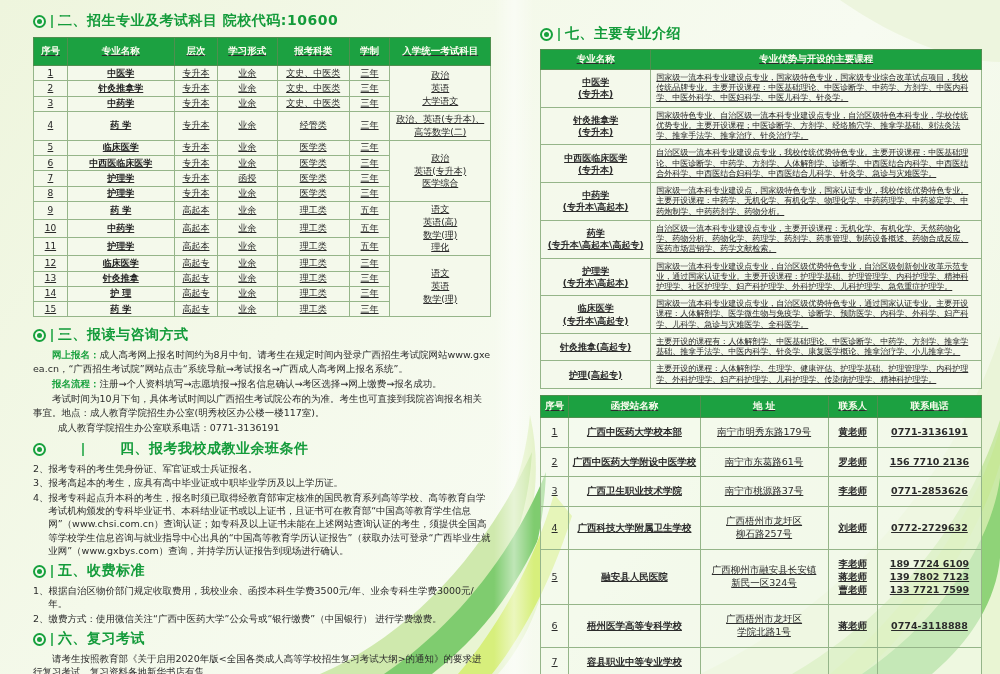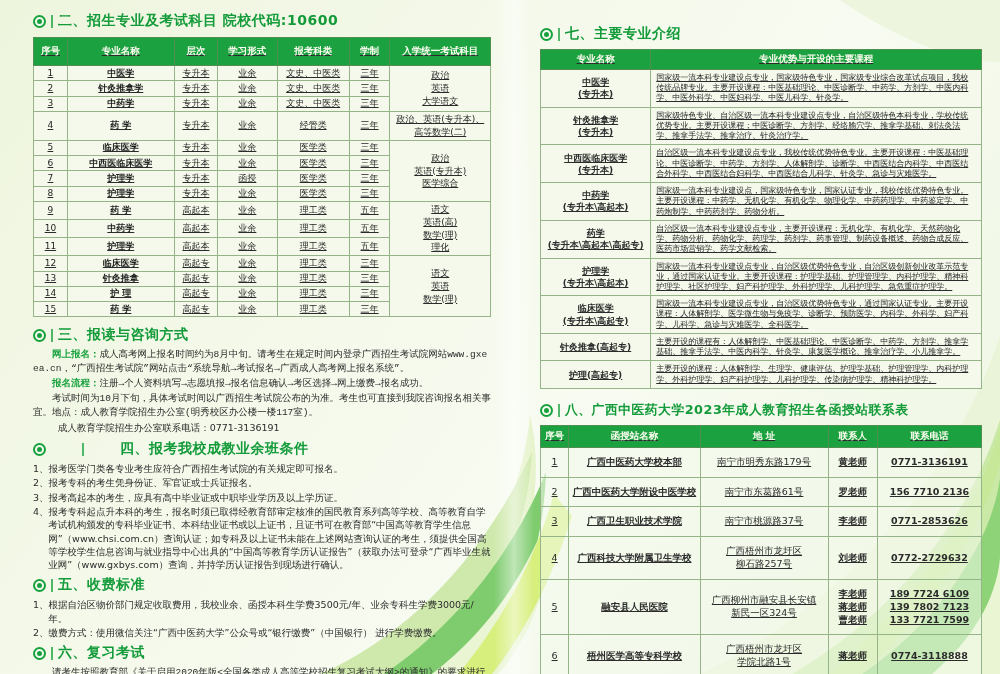--- a/index.html
+++ b/index.html
@@ -27,21 +27,21 @@
   th{background:#1ca141;color:#fdfdf0;font-weight:bold;border:1px solid #4f8f4f;}
   td{border:1px solid #95b589;text-align:center;vertical-align:middle;word-break:break-all;}
 
   .adm-table{margin-top:7px;background:rgba(243,249,235,.95);}
   .adm-table th{font-size:9.5px;padding:7px 1px;}
   .adm-table td{font-size:9px;padding:1.5px 1px;line-height:1.25;color:#1f1f1f;}
   .adm-table td.b{font-weight:bold;}
   .adm-table td.exam div{line-height:1.4;}
 
   .para{font-size:9.5px;line-height:1.4;margin:2px 0;word-break:break-all;}
-  .indent{text-indent:2em;font-family:Liberation Mono, monospace;}
+  .indent{text-indent:2em;}
   .lbl{color:#17a13d;font-weight:bold;}
   .item{font-size:9.5px;line-height:1.4;margin:1px 0;padding-left:1.6em;text-indent:-1.6em;word-break:break-all;}
   .phone-line{text-indent:2.6em;}
 
   .s7-table{margin-top:6px;background:rgba(243,249,235,.95);}
   .s7-table th{font-size:9.5px;padding:3px 2px;}
   .s7-table td.mname{width:110px;font-weight:bold;font-size:9px;line-height:1.35;padding:2px 1px;}
   .s7-table td.mdesc{text-align:left;font-size:8px;line-height:1.28;padding:3px 5px;color:#1f1f1f;}
 
   .s8-table{margin-top:6px;}
@@ -258,21 +258,20 @@
   <p class="para indent"><span class="lbl">报名流程：</span><span>注册→个人资料填写→志愿填报→报名信息确认→考区选择→网上缴费→报名成功。</span></p>
   <p class="para indent">考试时间为10月下旬，具体考试时间以广西招生考试院公布的为准。考生也可直接到我院咨询报名相关事宜。地点：成人教育学院招生办公室(明秀校区办公楼一楼117室)。</p>
   <p class="para phone-line">成人教育学院招生办公室联系电话：0771-3136191</p>
 
   <div class="sec-head" style="margin-top:6px;gap:36px;">
     <span class="bullet"></span>
     <span class="vbar"></span>
     <span class="sec-title">四、报考我校成教业余班条件</span>
   </div>
   <div id="s4-items" class="mt4">
-      <p class="item">1、报考医学门类各专业考生应符合广西招生考试院的有关规定即可报名。</p>
       <p class="item">2、报考专科的考生凭身份证、军官证或士兵证报名。</p>
       <p class="item">3、报考高起本的考生，应具有高中毕业证或中职毕业学历及以上学历证。</p>
       <p class="item">4、报考专科起点升本科的考生，报名时须已取得经教育部审定核准的国民教育系列高等学校、高等教育自学考试机构颁发的专科毕业证书、本科结业证书或以上证书，且证书可在教育部“中国高等教育学生信息网”（www.chsi.com.cn）查询认证；如专科及以上证书未能在上述网站查询认证的考生，须提供全国高等学校学生信息咨询与就业指导中心出具的“中国高等教育学历认证报告”（获取办法可登录“广西毕业生就业网”（www.gxbys.com）查询，并持学历认证报告到现场进行确认。</p>
     </div>
 
   <div class="sec-head" style="margin-top:5px;">
     <span class="bullet"></span>
     <span class="vbar"></span>
     <span class="sec-title">五、收费标准</span>
   </div>
@@ -367,25 +366,20 @@
         </tr>
         <tr>
           <td class="mname">
             <div>护理(高起专)</div>
           </td>
           <td class="mdesc">主要开设的课程：人体解剖学、生理学、健康评估、护理学基础、护理管理学、内科护理学、外科护理学、妇产科护理学、儿科护理学、传染病护理学、精神科护理学。</td>
         </tr>
       </tbody>
   </table>
 
-  <div class="sec-head" style="margin-top:13px;">
-    <span class="bullet"></span>
-    <span class="vbar"></span>
-    <span class="sec-title small">八、广西中医药大学2023年成人教育招生各函授站联系表</span>
-  </div>
 
   <table class="s8-table">
     <colgroup>
         <col style="width:6.4%">
         <col style="width:29.8%">
         <col style="width:29%">
         <col style="width:11.2%">
         <col style="width:23.6%">
       </colgroup>
     <thead>

